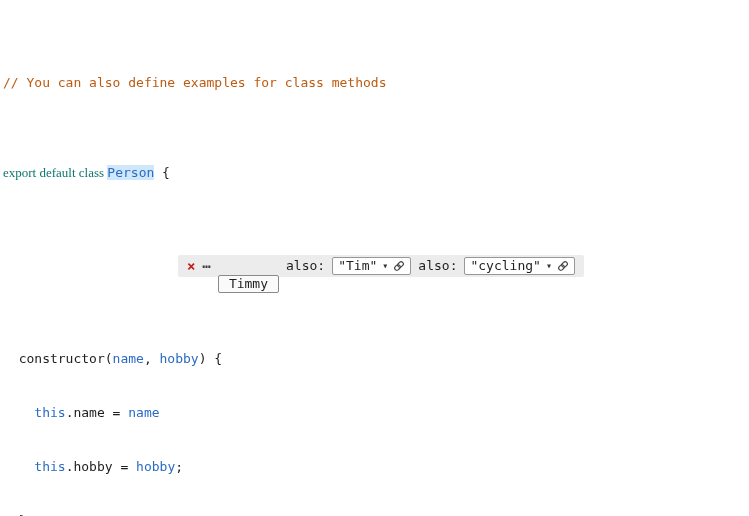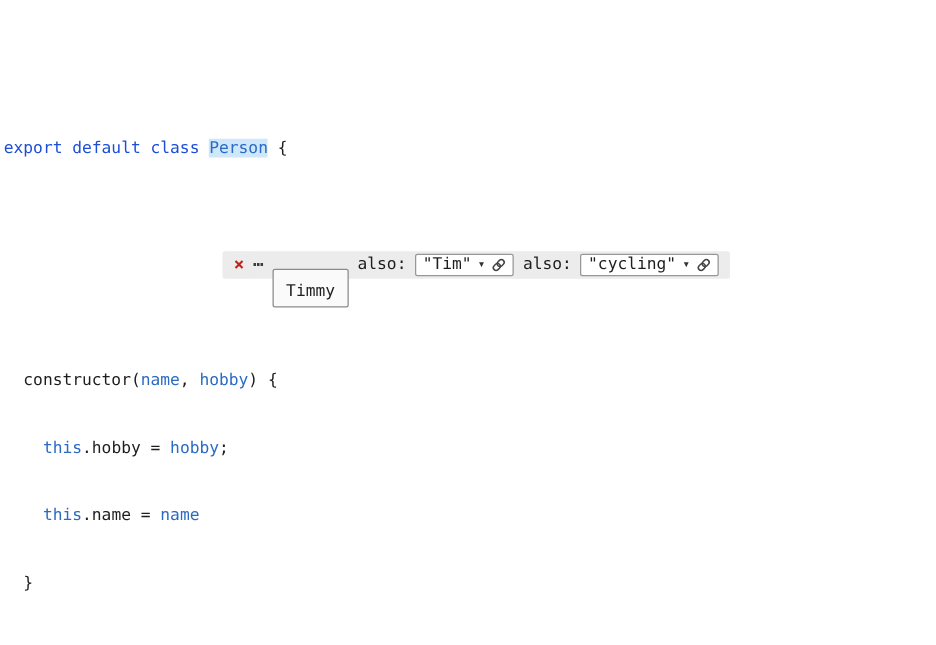--- a/index.html
+++ b/index.html
@@ -8,52 +8,53 @@
     width: 749px; height: 516px; overflow: hidden;
     background: #ffffff;
   }
   .editor {
     font-family: "DejaVu Sans Mono", "Liberation Mono", monospace;
     font-size: 13px; line-height: 18px; color: #1e1e1e;
     padding: 2px 0 0 3px; white-space: pre; width: 749px;
   }
   .line { height: 18px; white-space: pre; }
   .com { color: #bc5b10; }
-  .kw  { color: #1d4ed8; }
+  .kw  { color: #0f766e; font-family: Liberation Serif, serif; }
   .vr  { color: #2b6bc4; }
   .hl  { background: #cfe7fa; text-align: center; }
 
   .widget {
     display: flex; align-items: center; gap: 7px;
     background: #ececec; height: 22px; margin: 1px 0;
     padding: 0 9px; width: max-content; border-radius: 2px;
   }
   .w-class  { margin-left: 175px; }
 
   .close { color: #c0201c; font-weight: bold; font-size: 14px; line-height: 1; cursor: pointer; }
   .more  { color: #3c3c3c; font-weight: bold; font-size: 14px; line-height: 1; }
 
   .pill-input {
     background: #fafafa; border: 1px solid #8a8a8a;
-    padding: 10px 10px; height: 31px; line-height: 16px; border-radius: 2px; margin-top: 36px;
+    padding: 0 10px; height: 18px; line-height: 16px; border-radius: 2px; margin-top: 36px;
   }
   .dd {
     display: flex; align-items: center; gap: 5px;
     background: #ffffff; border: 1px solid #979797;
     height: 18px; padding: 0 5px; border-radius: 2px;
   }
   .caret { font-size: 10px; color: #333; line-height: 1; }
   svg { display: block; flex: 0 0 auto; }
 </style>
 </head>
 <body>
 
 <div class="editor">
 
   
+  <div class="line"><span class="com">// You can also define examples for class methods</span></div>
 
   
   <div class="line"><span class="kw">export default class </span><span class="vr hl">Person</span><span> {</span></div>
 
   
   <div class="widget w-class">
     <span class="close">×</span>
     <span class="more">⋯</span>
     <span class="pill-input">Timmy</span>
     <span>also:</span>
@@ -75,22 +76,22 @@
           <g transform="rotate(-45 6 6)" fill="none" stroke="#444" stroke-width="1.2">
             <rect x="0.8" y="3.8" width="6" height="4.4" rx="2.2"></rect>
             <rect x="5.2" y="3.8" width="6" height="4.4" rx="2.2"></rect>
           </g>
         </svg>
     </span>
   </div>
 
   
   <div class="line"><span>  constructor(</span><span class="vr">name</span><span>, </span><span class="vr">hobby</span><span>) {</span></div>
+  <div class="line"><span>    </span><span class="vr">this</span><span>.name = </span><span class="vr">name</span></div>
   <div class="line"><span>    </span><span class="vr">this</span><span>.hobby = </span><span class="vr">hobby</span><span>;</span></div>
-  <div class="line"><span>    </span><span class="vr">this</span><span>.name = </span><span class="vr">name</span></div>
   <div class="line"><span>  }</span></div>
   
 
   
   
 
   
 
   
 

